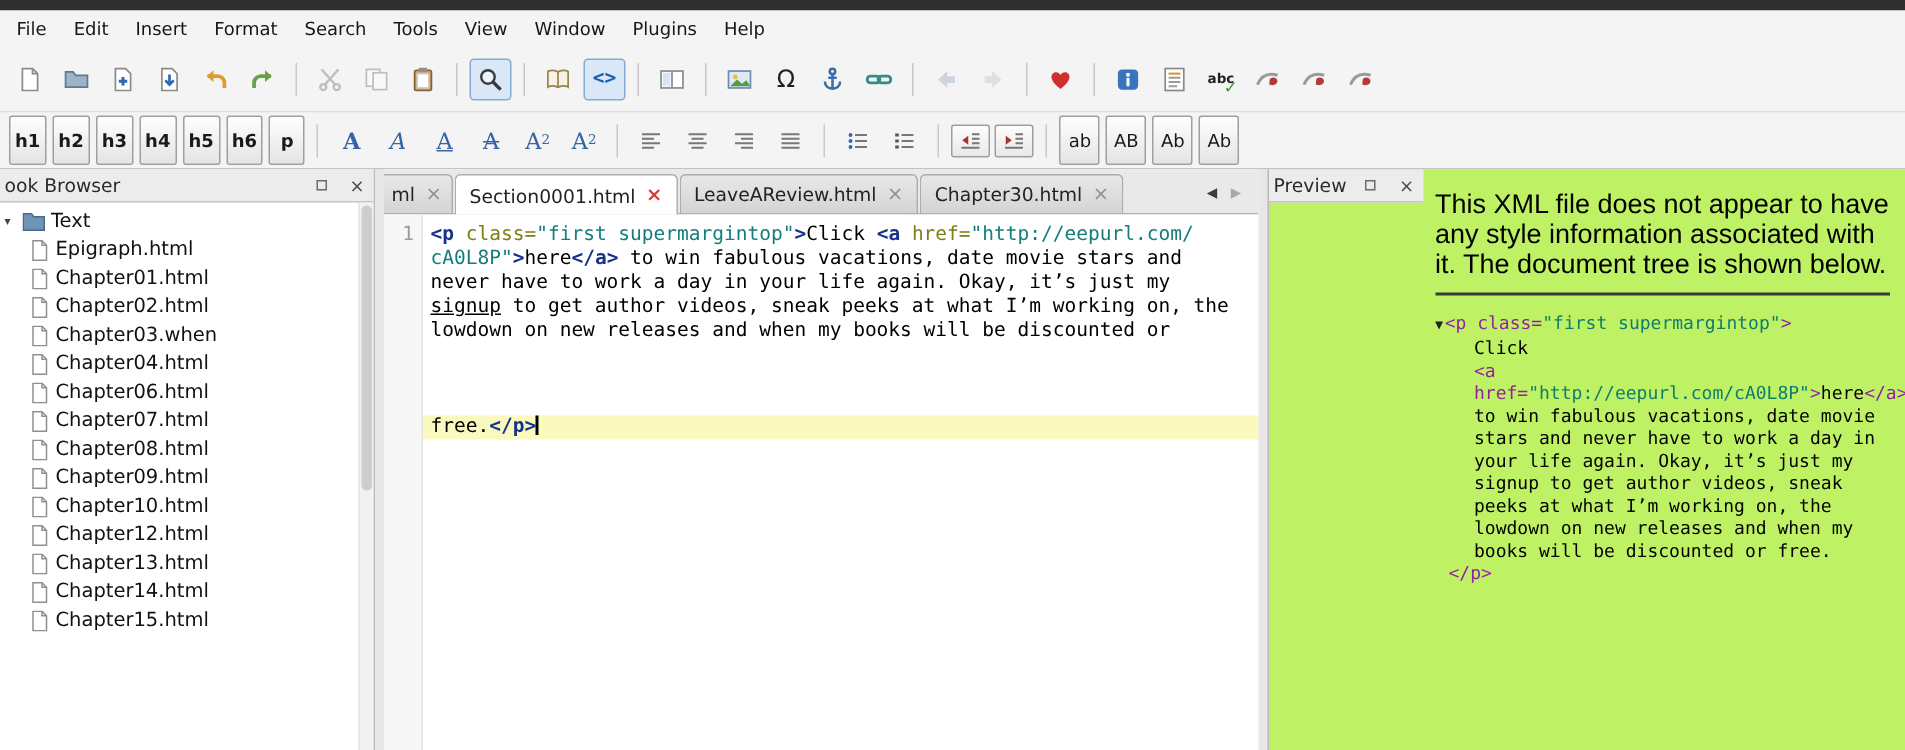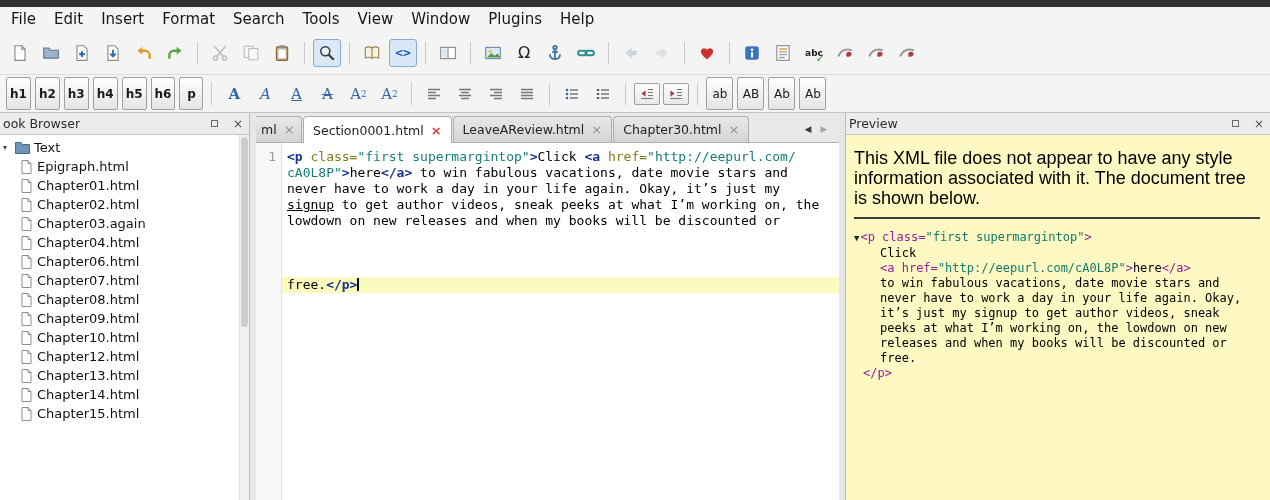--- a/index.html
+++ b/index.html
@@ -3,21 +3,21 @@
 <meta charset="utf-8">
 <style>
   html,body{margin:0;padding:0;background:#9a9a9a;}
   *{box-sizing:border-box;}
   #app{width:1270px;height:500px;overflow:hidden;display:flex;flex-direction:column;
        font-family:"DejaVu Sans",sans-serif;background:#f4f4f4;position:relative;}
   button{border:none;background:none;padding:0;margin:0;font:inherit;cursor:default;color:inherit;}
 
   .titlebar{height:7px;background:#2f2f2f;flex:none;}
   .menubar{height:24px;display:flex;align-items:center;background:#f4f4f4;padding-left:2px;flex:none;}
-  .menu-item{padding:3px 9px;font-size:15px;color:#161616;}
+  .menu-item{padding:3px 9px;font-size:12px;color:#161616;}
 
   .toolbar{display:flex;align-items:center;background:#f4f4f4;padding:0 6px;gap:3px;flex:none;}
   .tb1{height:44px;border-bottom:1px solid #dcdcdc;}
   .tb2{height:38px;border-bottom:1px solid #c3c3c3;}
   .sep{width:1px;height:22px;background:#c8c8c8;margin:0 5px;flex:none;}
   .group{display:flex;gap:4px;align-items:center;}
   .tbtn{width:28px;height:28px;display:flex;align-items:center;justify-content:center;
         border:1px solid transparent;border-radius:3px;flex:none;position:relative;}
   .tbtn.pressed{background:#d9e7f6;border-color:#84abd3;}
   .tbtn.disabled{opacity:.5;}
@@ -73,21 +73,21 @@
           font:13px/16px "DejaVu Sans Mono",monospace;text-align:right;padding:6px 5px 0 0;}
   .code{flex:1;min-width:0;padding-top:6px;font:13px/16px "DejaVu Sans Mono",monospace;color:#000;}
   .code-line{white-space:pre;padding-left:5px;height:16px;}
   .code-line.hl{background:#fafabe;margin-top:48px;}
   .tok-tag{color:#16328c;font-weight:bold;}
   .tok-attr{color:#7e7e16;}
   .tok-val{color:#167c7c;}
   .tok-miss{text-decoration:underline;}
   .caret{display:inline-block;width:1.5px;height:13px;background:#000;vertical-align:-2px;}
 
-  .preview{width:425px;flex:none;display:flex;flex-direction:column;background:#fef9c3;border-left:1px solid #bbb;}
+  .preview{width:425px;flex:none;display:flex;flex-direction:row;background:#bef264;border-left:1px solid #bbb;}
   .preview-body{flex:1;padding:13px 10px 0 8px;overflow:hidden;}
   .notice{font-family:Liberation Sans, sans-serif;font-size:18px;line-height:20px;color:#000;}
   .rule{border:none;border-top:2px solid #3a3a3a;margin:9px 0 11px;}
   .ptree{font:12px/15px "DejaVu Sans Mono",monospace;color:#000;}
   .tree-line{white-space:pre-wrap;}
   .tree-line.child{padding-left:26px;}
   .tree-line.close{padding-left:9px;}
   .toggle{font-size:9px;color:#222;margin-right:1px;}
   .tok-ptag{color:#93219c;}
   .tok-pattr{color:#93219c;}
@@ -418,21 +418,21 @@
                 <path d="M1 .5h6l3 3V13.5H1z" fill="#fff" stroke="#8f8f8f"></path>
                 <path d="M7 .5v3h3" fill="none" stroke="#8f8f8f"></path>
               </svg>
             <span class="file-label">Chapter02.html</span>
           </div>
             <div class="tree-file">
             <svg width="11" height="14" viewBox="0 0 11 14">
                 <path d="M1 .5h6l3 3V13.5H1z" fill="#fff" stroke="#8f8f8f"></path>
                 <path d="M7 .5v3h3" fill="none" stroke="#8f8f8f"></path>
               </svg>
-            <span class="file-label">Chapter03.again</span>
+            <span class="file-label">Chapter03.when</span>
           </div>
             <div class="tree-file">
             <svg width="11" height="14" viewBox="0 0 11 14">
                 <path d="M1 .5h6l3 3V13.5H1z" fill="#fff" stroke="#8f8f8f"></path>
                 <path d="M7 .5v3h3" fill="none" stroke="#8f8f8f"></path>
               </svg>
             <span class="file-label">Chapter04.html</span>
           </div>
             <div class="tree-file">
             <svg width="11" height="14" viewBox="0 0 11 14">

